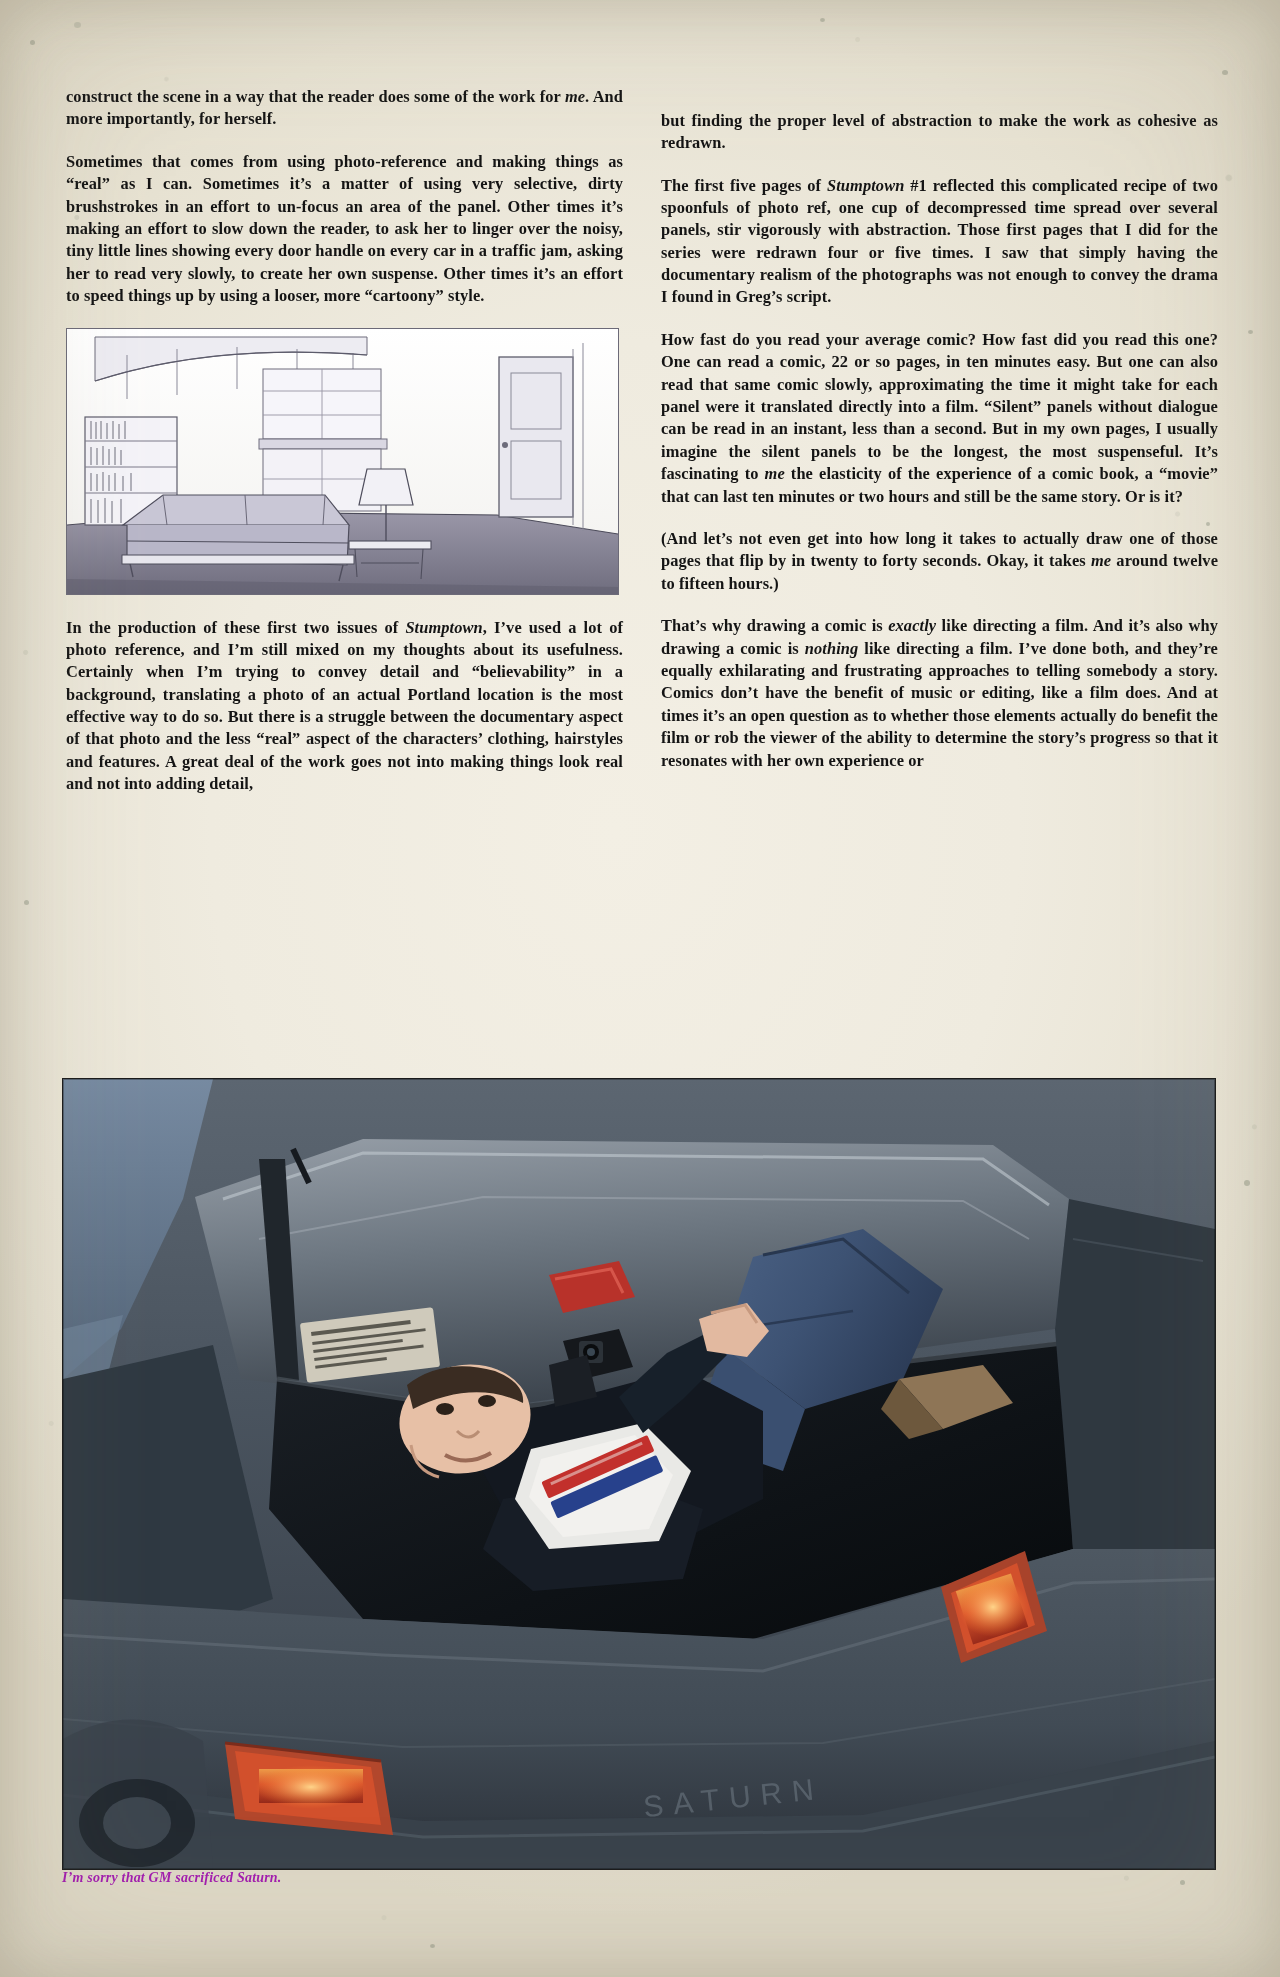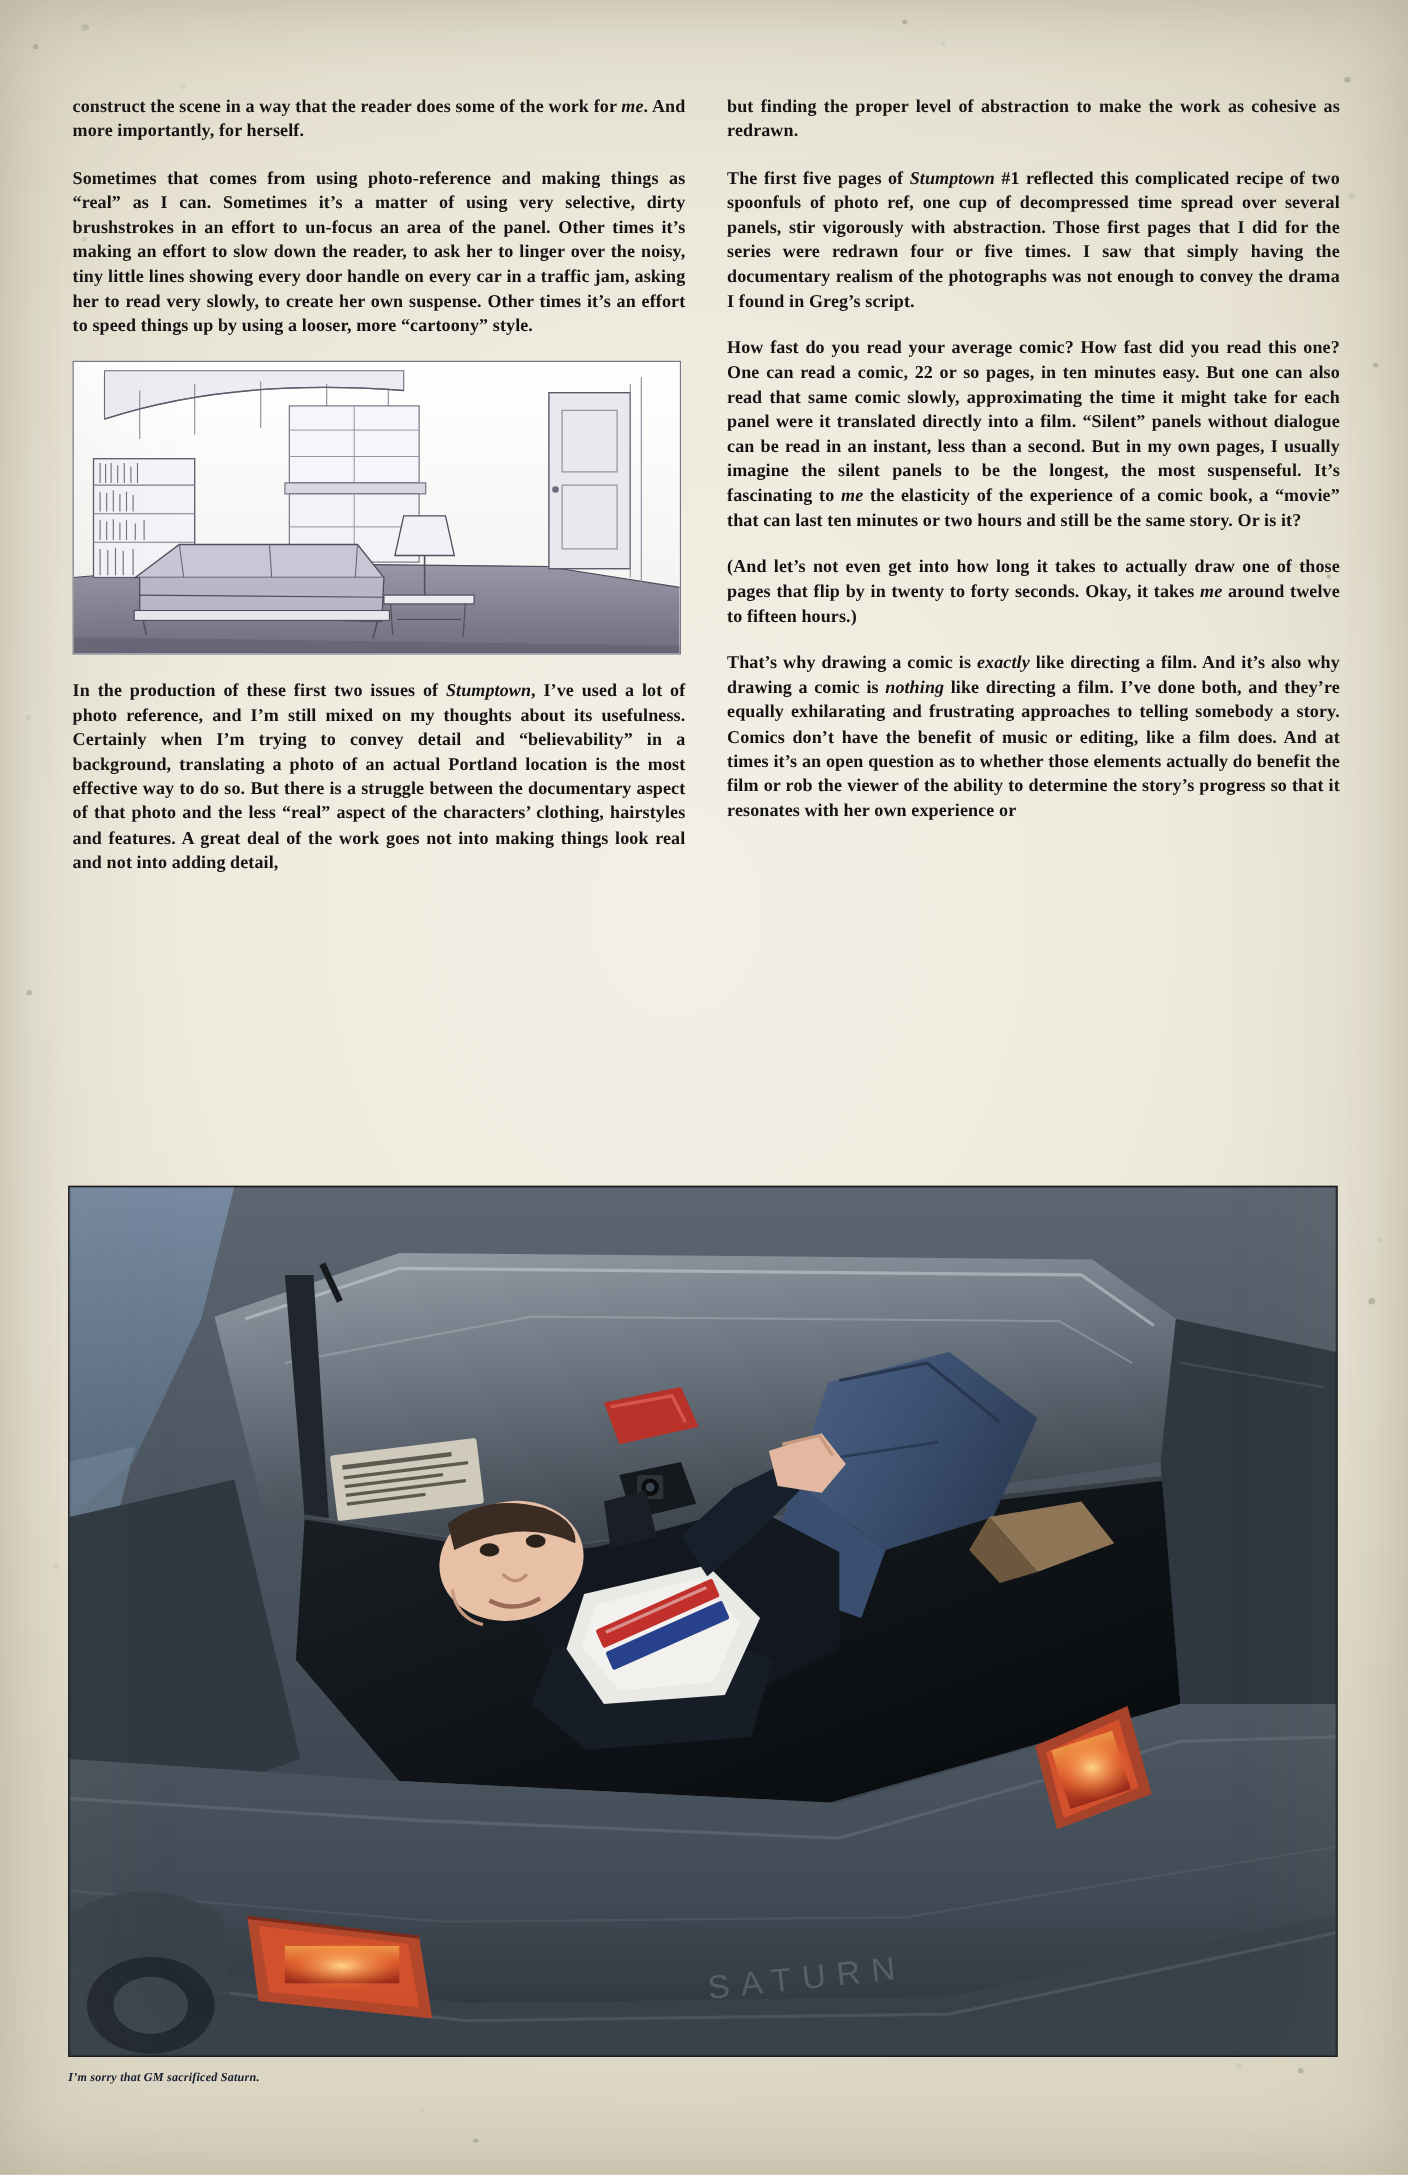--- a/index.html
+++ b/index.html
@@ -58,20 +58,21 @@
   
   .content {
     position: absolute;
     left: 66px;
     top: 86px;
     width: 1152px;
   }
   .cols {
     display: flex;
     gap: 38px;
+    align-items: center;
   }
   .col {
     width: 557px;
   }
   p.body {
     margin: 0 0 20px 0;
     font-family: "Liberation Serif", serif;
     font-size: 16.4px;
     line-height: 1.365;
     font-weight: bold;
@@ -102,26 +103,25 @@
   }
   .photo {
     width: 1152px;
     height: 790px;
     border: 1px solid #1a1a1a;
     position: relative;
     overflow: hidden;
     background: #2a3038;
   }
   .caption {
-    margin-top: 13px;
     font-family: "Liberation Serif", serif;
     font-style: italic;
     font-weight: bold;
-    font-size: 11px;
-    color: #0f172a;
+    font-size: 14px;
+    color: #a21caf;
     letter-spacing: .2px;
   }
 </style>
 </head>
 <body>
 
 <div class="page"></div>
 <div class="grain"></div>
 
 <div class="speckle" style="left:30px;top:40px;width:5px;height:5px;"></div>

